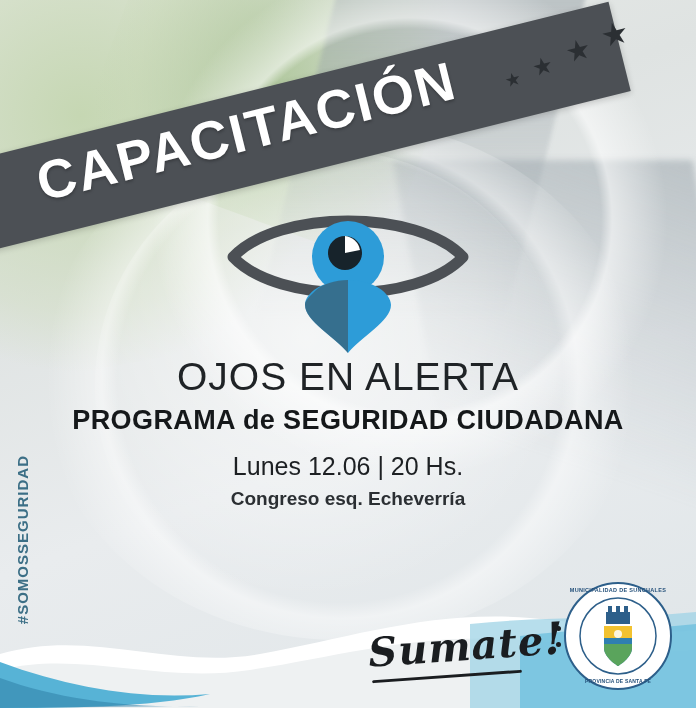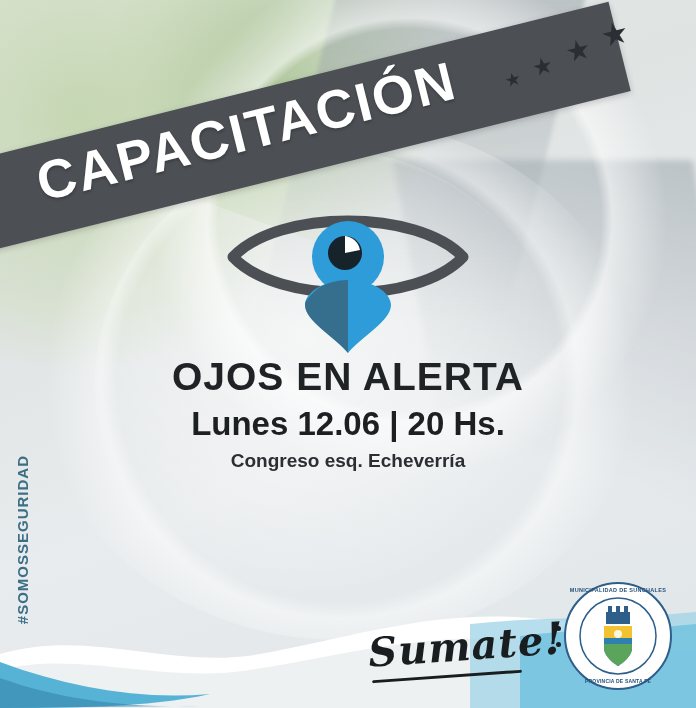--- a/index.html
+++ b/index.html
@@ -152,41 +152,41 @@
   .titles {
     position: absolute;
     left: 0;
     right: 0;
     top: 355px;
     text-align: center;
     color: #222629;
   }
   .t-main {
     font-size: 39px;
-    font-weight: bold;
+    font-weight: normal;
     letter-spacing: 1px;
     color: #1f2326;
     margin-bottom: 6px;
   }
   .t-sub {
     font-size: 27px;
     font-weight: bold;
     color: #15181a;
     letter-spacing: 0.4px;
     margin-bottom: 16px;
   }
   .t-place {
     font-size: 28px;
     font-weight: bold;
     color: #1d2023;
     margin-bottom: 6px;
   }
   .t-date {
-    font-size: 33px;
-    font-weight: bold;
+    font-size: 25px;
+    font-weight: normal;
     color: #1d2023;
     margin-bottom: 7px;
   }
   .t-addr {
     font-size: 19px;
     font-weight: bold;
     color: #2b2f33;
     text-align: center;
   }
 
@@ -323,20 +323,21 @@
 
       <path d="M122,48 L122,31 A17,17 0 0,1 137,45 Z" fill="#ffffff"></path>
 
       <path d="M125,75 C150,75 168,88 168,100 C168,116 138,132 125,148 C112,132 82,116 82,100 C82,88 100,75 125,75 Z" fill="#2d9cd8"></path>
       <path d="M125,75 C112,75 99,79 92,86 C85,93 82,96 82,100 C82,116 112,132 125,148 Z" fill="#3e4a52" opacity="0.55"></path>
     </svg>
   </div>
 
   <div class="titles">
     <div class="t-main">OJOS EN ALERTA</div>
+    <div class="t-sub">PROGRAMA de SEGURIDAD CIUDADANA</div>
     <div class="t-date">Lunes 12.06 | 20 Hs.</div>
     <div class="t-addr">Congreso esq. Echeverría</div>
   </div>
 
   <div class="hashtag">#SOMOSSEGURIDAD</div>
 
   <svg class="footer-wave" viewBox="0 0 696 150" preserveAspectRatio="none" xmlns="http://www.w3.org/2000/svg">
     <path d="M0,96 C90,70 170,112 260,96 C350,80 430,52 530,60 C600,66 650,78 696,72 L696,150 L0,150 Z" fill="#ffffff"></path>
     <path d="M0,112 C80,92 160,126 250,112 C340,98 420,74 520,82 C600,88 650,98 696,92 L696,150 L0,150 Z" fill="#eef1f2"></path>
     <path d="M0,104 C70,130 140,142 210,136 C150,150 60,150 0,150 Z" fill="#57b3d6"></path>

